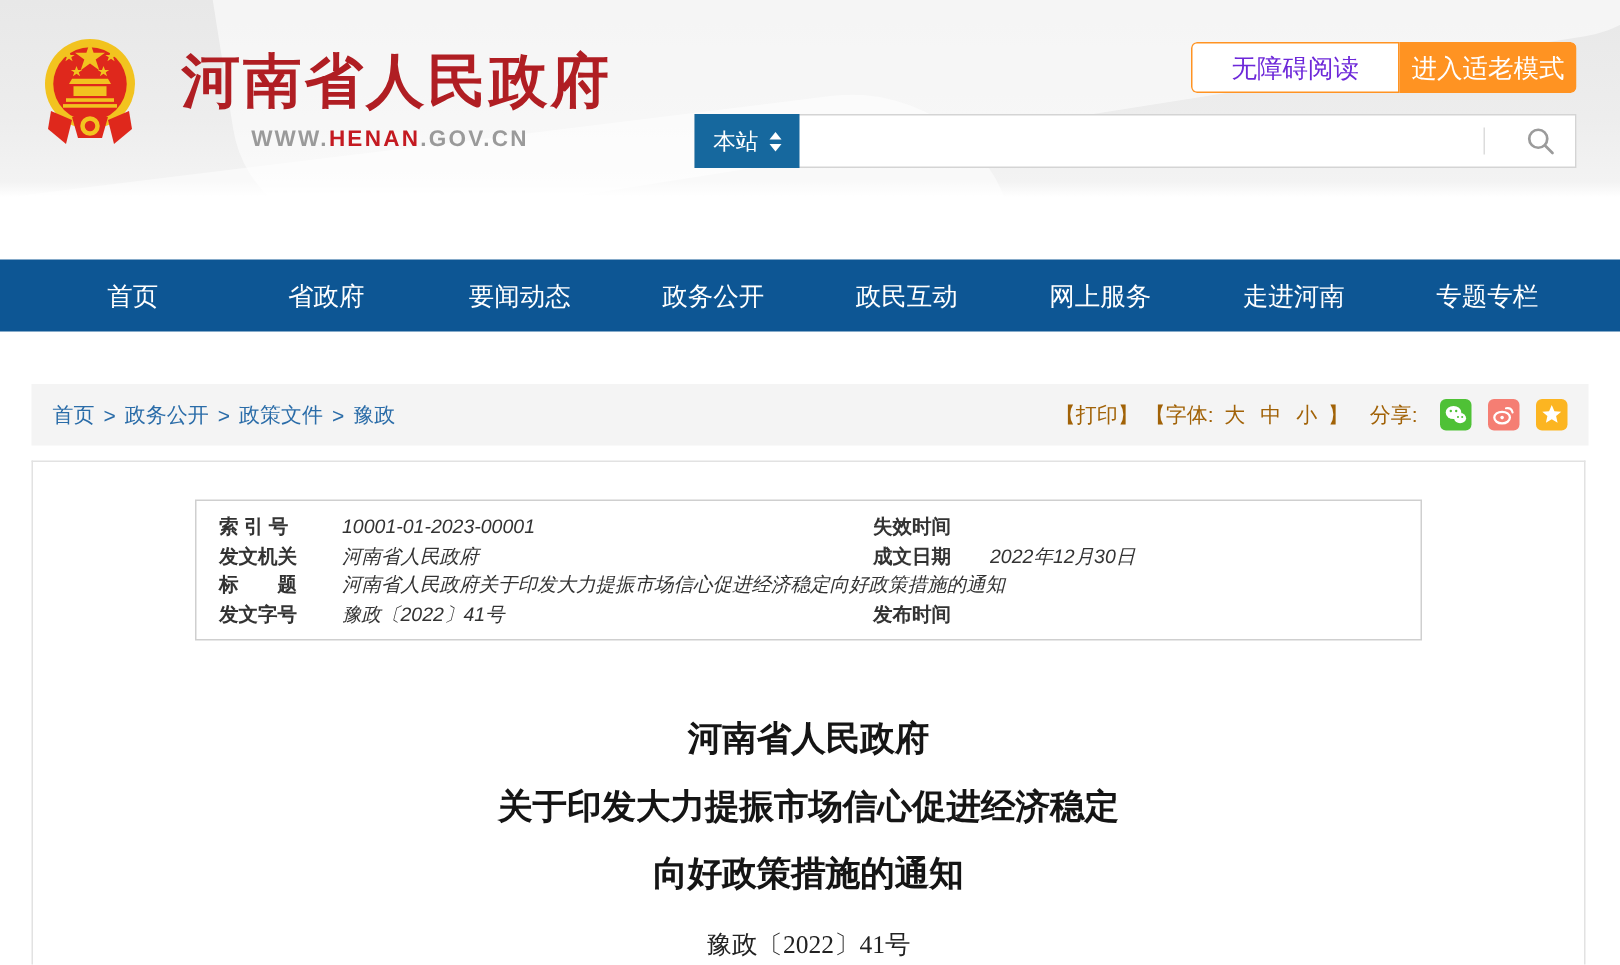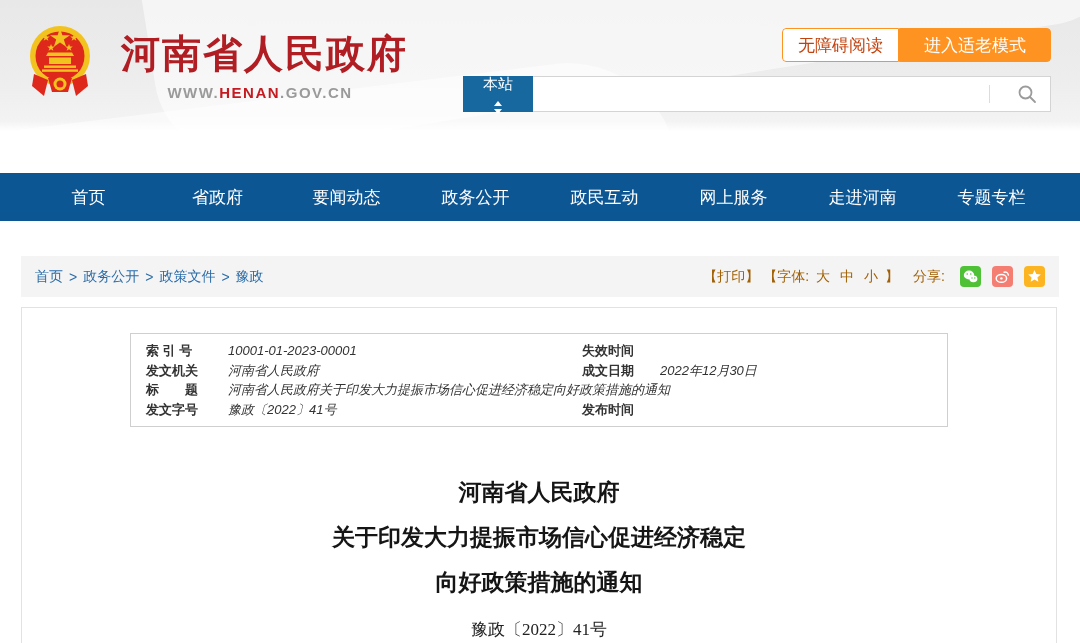--- a/index.html
+++ b/index.html
@@ -19,31 +19,31 @@
 
   .emblem { position:absolute; left:28px; top:20px; width:64px; height:86px; cursor:pointer; }
   .site-title { position:absolute; left:121px; top:27px; font-size:39px; font-weight:bold;
     color:#b01e23; letter-spacing:2px; white-space:nowrap; cursor:pointer; }
   .site-url { position:absolute; left:121px; top:84px; width:278px; text-align:center;
     font-size:15px; font-weight:bold; letter-spacing:1.5px; color:#9a9a9a; }
   .site-url .hl { color:#c41a21; }
 
   .mode-buttons { position:absolute; top:28px; right:29px; height:34px; display:flex;
     border-radius:4px; overflow:hidden; font-size:17px; }
-  .btn-accessibility { height:34px; padding:0 15px; background:#fff; border:1px solid #ff9322;
-    color:#c2410c; display:flex; align-items:center; cursor:pointer;
+  .btn-accessibility { height:34px; padding:0 26px; background:#fff; border:1px solid #ff9322;
+    color:#6d28d9; display:flex; align-items:center; cursor:pointer;
     border-radius:4px 0 0 4px; }
-  .btn-elder { height:34px; padding:0 24px; background:#ff9322; border:1px solid #ff9322;
+  .btn-elder { height:34px; padding:0 7px; background:#ff9322; border:1px solid #ff9322;
     color:#fff; display:flex; align-items:center; cursor:pointer; border-radius:0 4px 4px 0; }
 
   .search-bar { position:absolute; left:463px; top:76px; width:588px; height:36px;
     display:flex; align-items:stretch; background:#fff; border:1px solid #d4d4d4; }
   .search-scope { width:70px; background:#16689e; color:#fff; font-size:15px;
     display:flex; align-items:center; justify-content:center; gap:7px; cursor:pointer;
-    margin:-1px 0 -1px -1px;flex-direction:column; }
+    margin:-1px 0 -1px -1px; }
   .arrows { display:flex; flex-direction:column; gap:3px; }
   .arrows .up { width:0; height:0; border-left:4px solid transparent; border-right:4px solid transparent;
     border-bottom:5px solid #fff; }
   .arrows .down { width:0; height:0; border-left:4px solid transparent; border-right:4px solid transparent;
     border-top:5px solid #fff; }
   .search-input { flex:1; border:none; outline:none; font-size:14px; padding:0 10px; background:transparent; }
   .search-sep { align-self:center; width:1px; height:18px; background:#dcdcdc; margin-right:14px; }
   .search-btn { width:46px; display:flex; align-items:center; justify-content:center; cursor:pointer; }
 
   

